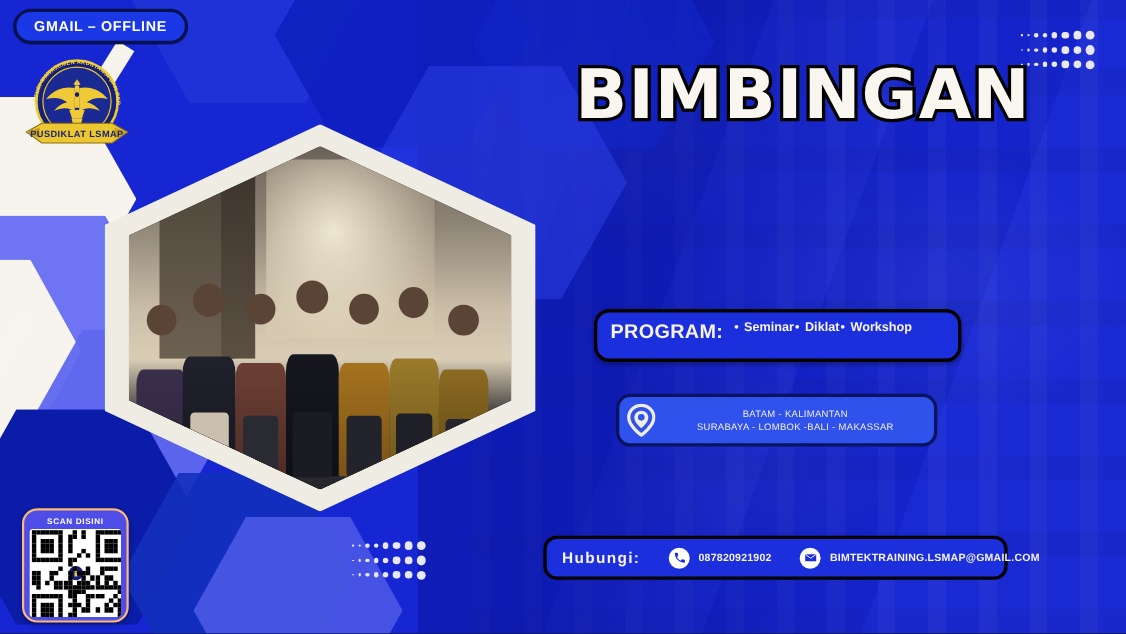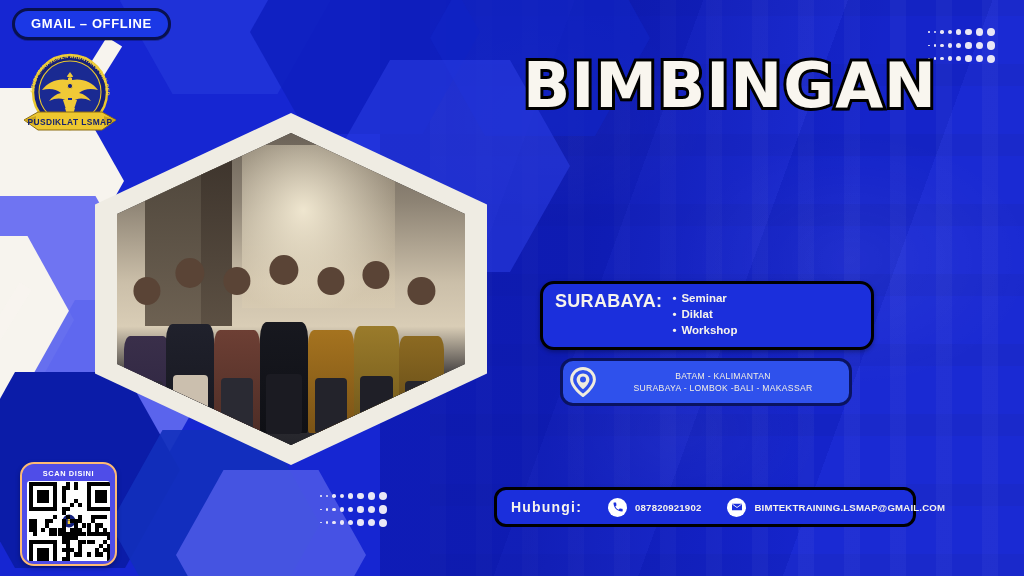--- a/index.html
+++ b/index.html
@@ -167,21 +167,21 @@
     position:absolute;left:540px;top:281px;width:334px;min-height:48px;
     background:#1b2fdc;border:3.5px solid #000;border-radius:14px;
     display:flex;align-items:flex-start;padding:7px 10px 8px 12px;z-index:25;
     box-shadow:0 2px 4px rgba(0,0,0,.3);
   }
   .program-label{
     color:#f6f3ec;font-weight:bold;font-size:18px;letter-spacing:.3px;
     margin-right:10px;line-height:1.15;white-space:nowrap;
   }
   .program-cols{display:flex;gap:14px;flex:1;}
-  .program-col{display:flex;flex-direction:column;gap:1px;}
+  .program-col{display:flex;flex-direction:row;gap:1px;}
   .program-item{
     color:#f6f3ec;font-weight:bold;font-size:11.5px;line-height:1.32;white-space:nowrap;
   }
   .program-item .b{display:inline-block;width:9px;}
 
   
   .loc-box{
     position:absolute;left:560px;top:358px;width:292px;height:48px;
     background:#2f51ec;border:3px solid #0a1360;border-radius:13px;
     display:flex;align-items:center;z-index:25;
@@ -336,21 +336,21 @@
         <div class="legs" style="background:#25252d;"></div>
       </div>
     </div>
   </div>
 
   <div class="title-block">
     <div class="title-line l1">BIMBINGAN</div>
   </div>
 
   <div class="program-box">
-    <div class="program-label">SURABAYA:</div>
+    <div class="program-label">PROGRAM:</div>
     <div class="program-cols">
       <div class="program-col">
         <div class="program-item"><span class="b">•</span><span>Seminar</span></div>
         <div class="program-item"><span class="b">•</span><span>Diklat</span></div>
         <div class="program-item"><span class="b">•</span><span>Workshop</span></div>
       </div>
     </div>
   </div>
 
   <div class="loc-box">

